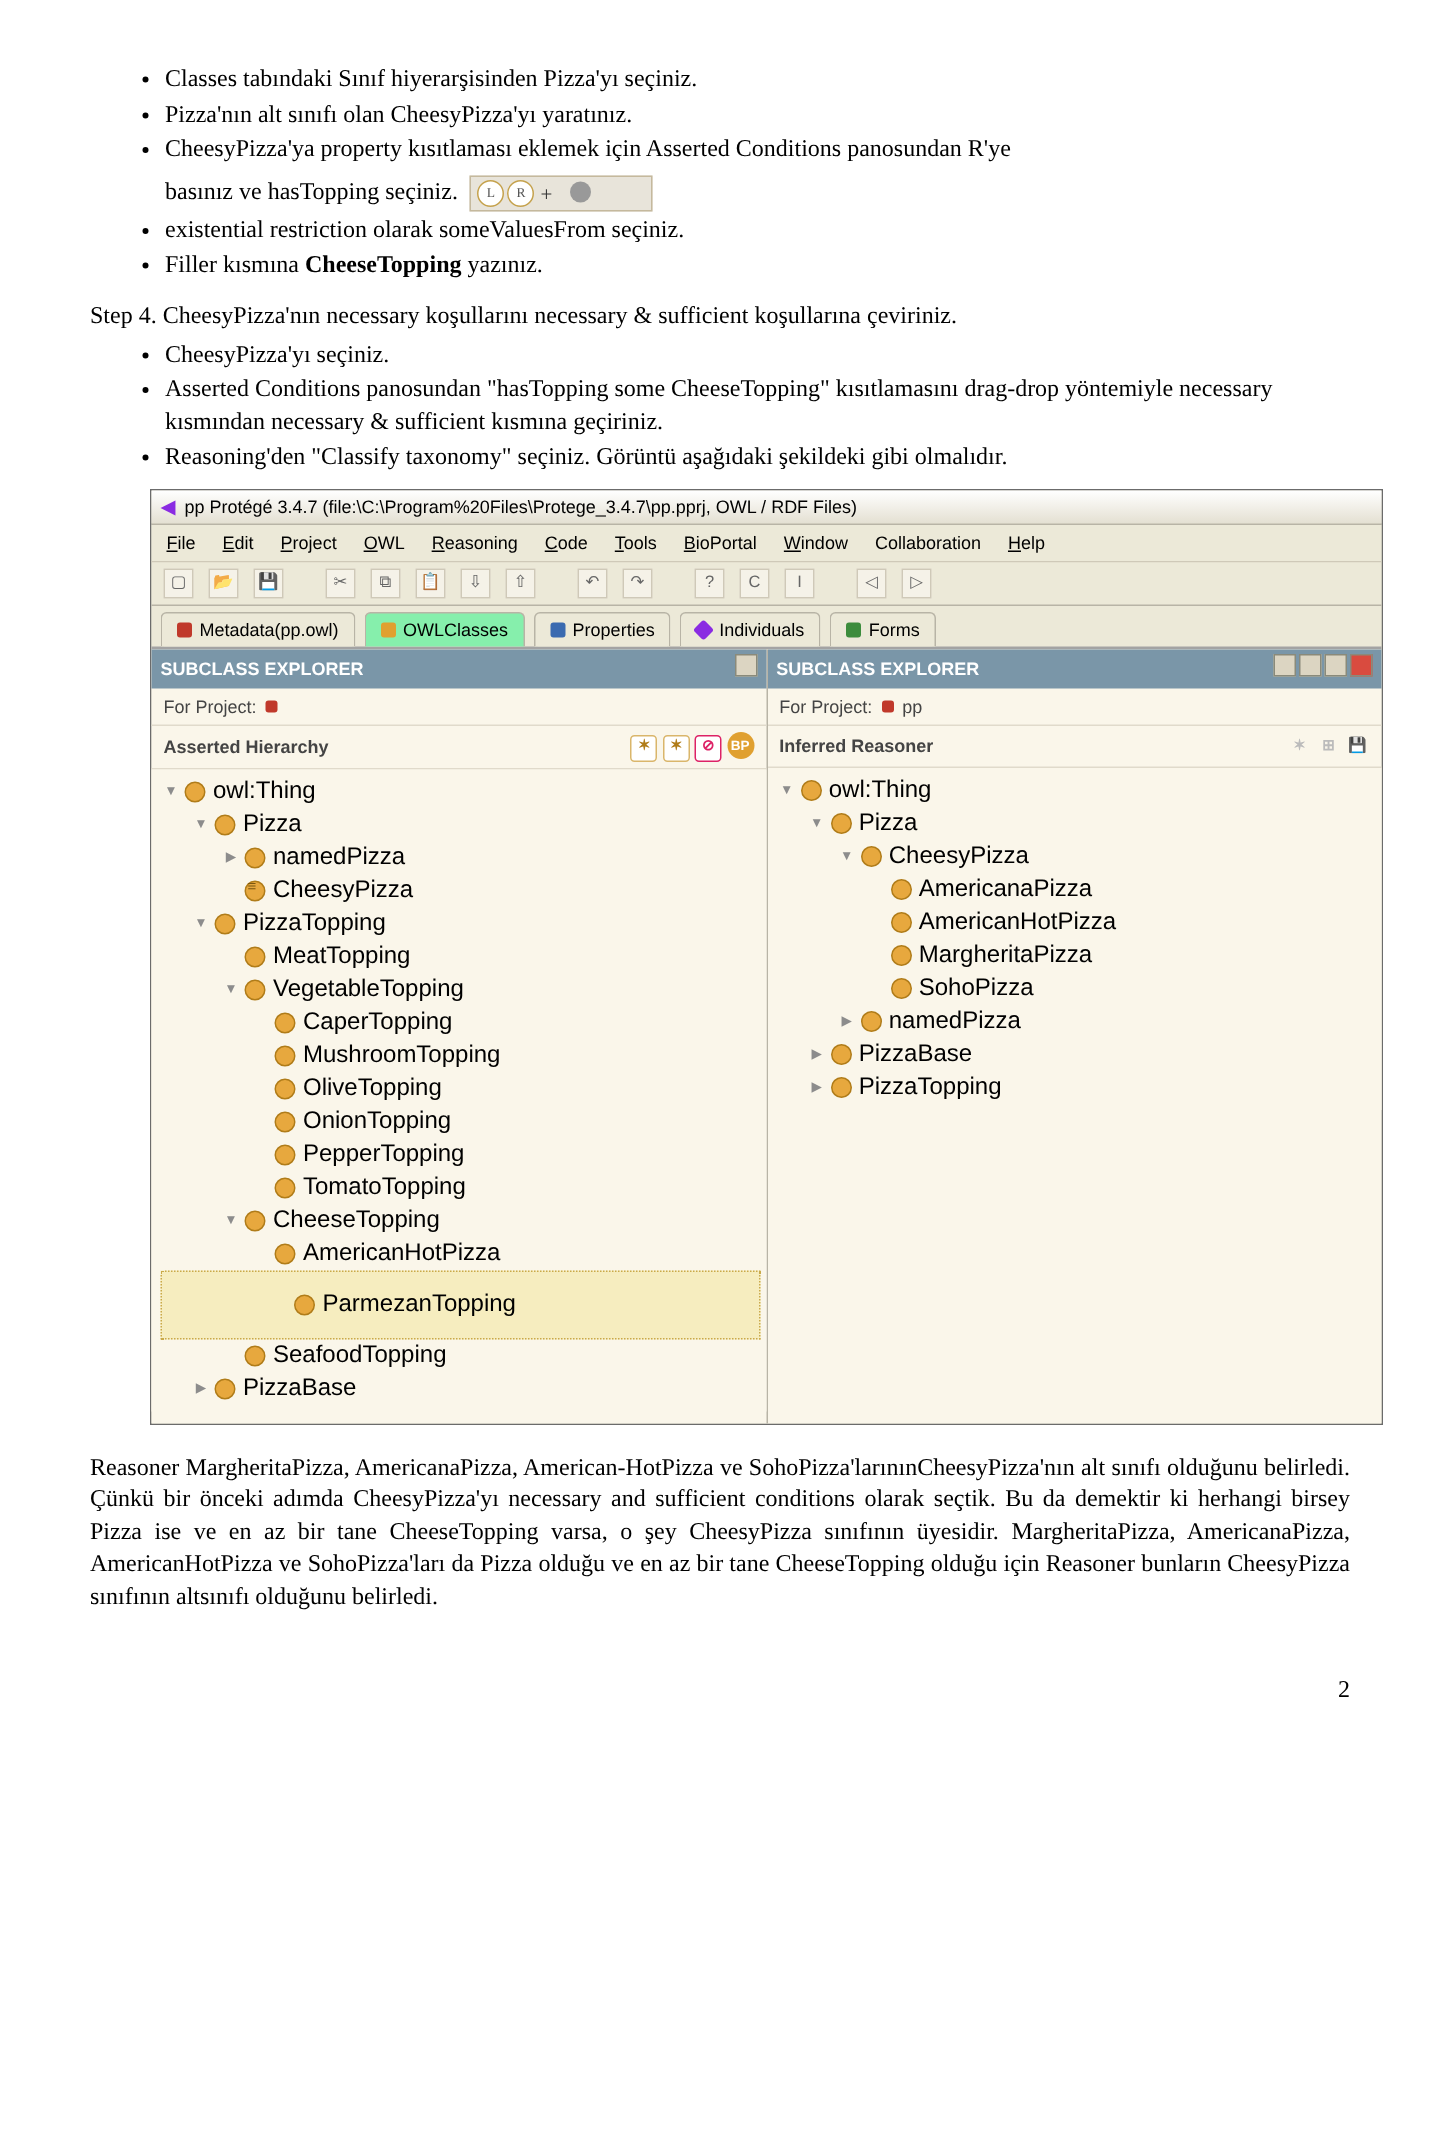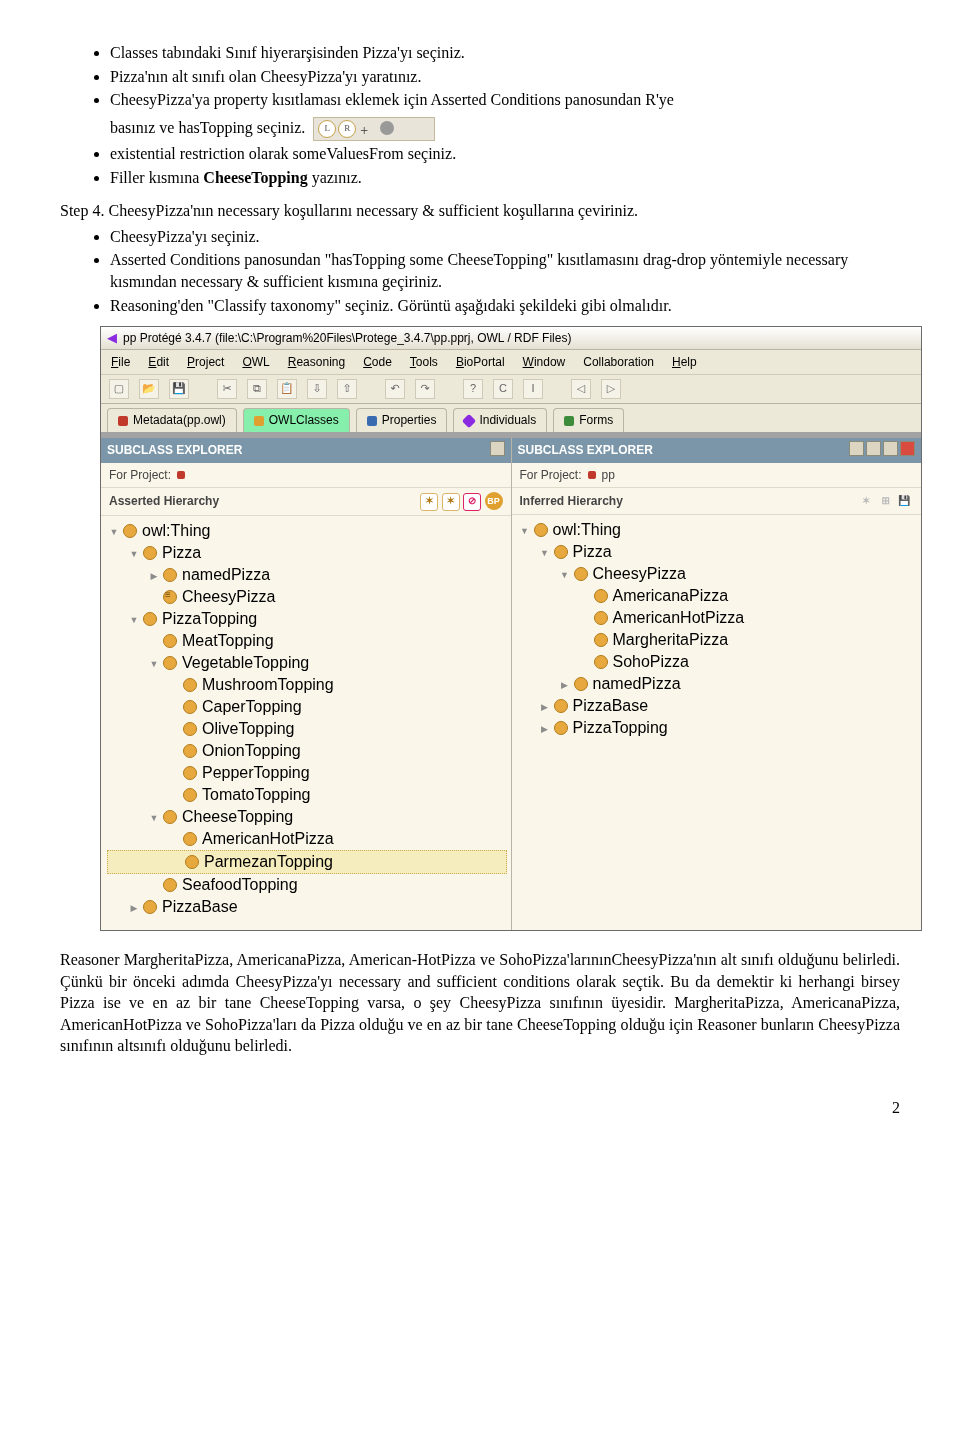--- a/index.html
+++ b/index.html
@@ -50,21 +50,21 @@
   }
   .menubar span u{ text-decoration: underline; }
   .toolbar {
     display:flex; gap:10px; padding:4px 8px; background:#ece9d8;
     border-bottom:1px solid #b8b4a6;
   }
   .toolbar .tb { width:18px; height:18px; border:1px solid #cfc9b8; background:#f5f2e8; text-align:center; line-height:16px; font-size:11px; color:#666;}
   .toolbar .gap { width:8px; border:0; background:none; }
   .tabs {
     display:flex; gap:6px; padding:4px 6px 0 6px; background:#ece9d8;
-    border-bottom:6px solid #a3a3a3;
+    border-bottom:2px solid #a3a3a3;
   }
   .tab {
     display:flex; align-items:center; gap:5px; padding:3px 10px;
     background:#ece9d8; border:1px solid #b8b4a6; border-bottom:none;
     border-radius:4px 4px 0 0; font-size:12px;
   }
   .tab.active { background:#86efac; }
   .tab .dot { width:10px; height:10px; border-radius:2px; display:inline-block;}
   .d-red{background:#c0392b;} .d-yel{background:#e0a030; border-radius:50%;}
   .d-blu{background:#3a6ab0;} .d-pur{background:#8a2be2; transform:rotate(45deg);}
@@ -81,21 +81,21 @@
   .prow { padding:4px 8px; font-size:12px; color:#444; border-bottom:1px solid #e0dacb; display:flex; align-items:center; gap:6px;}
   .prow .reddot{width:8px;height:8px;background:#c0392b;border-radius:2px;display:inline-block;}
   .hrow { padding:4px 8px; font-size:12px; color:#444; font-weight:bold; border-bottom:1px solid #e0dacb; display:flex; justify-content:space-between; align-items:center;}
   .hbtns span{ display:inline-block; width:16px;height:16px; text-align:center; line-height:14px; font-size:10px;}
   .hbtns .on{ color:#b07c19; border:1px solid #dab66b; border-radius:3px; background:#fff;}
   .hbtns .bp{ color:#fff; background:#e0a030; border-radius:50%; width:18px; height:18px; line-height:18px; font-size:9px;}
   .hbtns .off{ color:#bbb;}
   .hbtns .sv{ color:#5176c2;}
   .tree { padding:4px 4px 4px 6px; background:#faf6ea; font-size:16px; }
   .trow { display:flex; align-items:center; height:20px; padding:1px 0; white-space:nowrap;}
-  .trow.sel { background:#f6edbf; border:1px dotted #c9a94a; padding:1px;}
+  .trow.sel { background:#f6edbf; border:1px dotted #c9a94a; padding:12px;}
   .ind { display:inline-block; }
   .tw  { width:14px; text-align:center; color:#888; display:inline-block; font-size:11px;}
   .twv::before{content:"▼"; color:#8c8c8c; font-size:9px;}
   .twr::before{content:"▶"; color:#8c8c8c; font-size:9px;}
   .cir { width:12px; height:12px; border-radius:50%; background:#e7a83e; border:1px solid #b07c19; display:inline-block; margin:0 5px 0 2px; flex:0 0 auto;}
   .cir.def{ position:relative;}
   .cir.def::after{content:"≡"; position:absolute; left:1px; top:-3px; font-size:10px; color:#7a5610;}
   .label { }
 </style>
 </head>
@@ -251,27 +251,27 @@
           <div class="trow">
             <span class="ind" style="width: 40px;"></span>
             <span class="tw twv"></span>
             <span class="cir"></span>
             <span class="label">VegetableTopping</span>
           </div>
           <div class="trow">
             <span class="ind" style="width: 60px;"></span>
             <span class="tw "></span>
             <span class="cir"></span>
+            <span class="label">CaperTopping</span>
+          </div>
+          <div class="trow">
+            <span class="ind" style="width: 60px;"></span>
+            <span class="tw "></span>
+            <span class="cir"></span>
             <span class="label">MushroomTopping</span>
-          </div>
-          <div class="trow">
-            <span class="ind" style="width: 60px;"></span>
-            <span class="tw "></span>
-            <span class="cir"></span>
-            <span class="label">CaperTopping</span>
           </div>
           <div class="trow">
             <span class="ind" style="width: 60px;"></span>
             <span class="tw "></span>
             <span class="cir"></span>
             <span class="label">OliveTopping</span>
           </div>
           <div class="trow">
             <span class="ind" style="width: 60px;"></span>
             <span class="tw "></span>
@@ -327,21 +327,21 @@
       <div class="panehead">
         <span>SUBCLASS EXPLORER</span>
         <span class="ph-btns"><span></span><span></span><span></span><span class="x"></span></span>
       </div>
       <div class="prow">
         <span>For Project:</span>
         <span class="reddot"></span>
         <span>pp</span>
       </div>
       <div class="hrow">
-        <span>Inferred Hierarchy</span>
+        <span>Inferred Reasoner</span>
         <span class="hbtns">
           <span class="off">✶</span>
           <span class="off">⊞</span>
           <span class="sv">💾</span>
         </span>
       </div>
       <div class="tree" id="tree-right">
           <div class="trow">
             <span class="ind" style="width: 0px;"></span>
             <span class="tw twv"></span>

